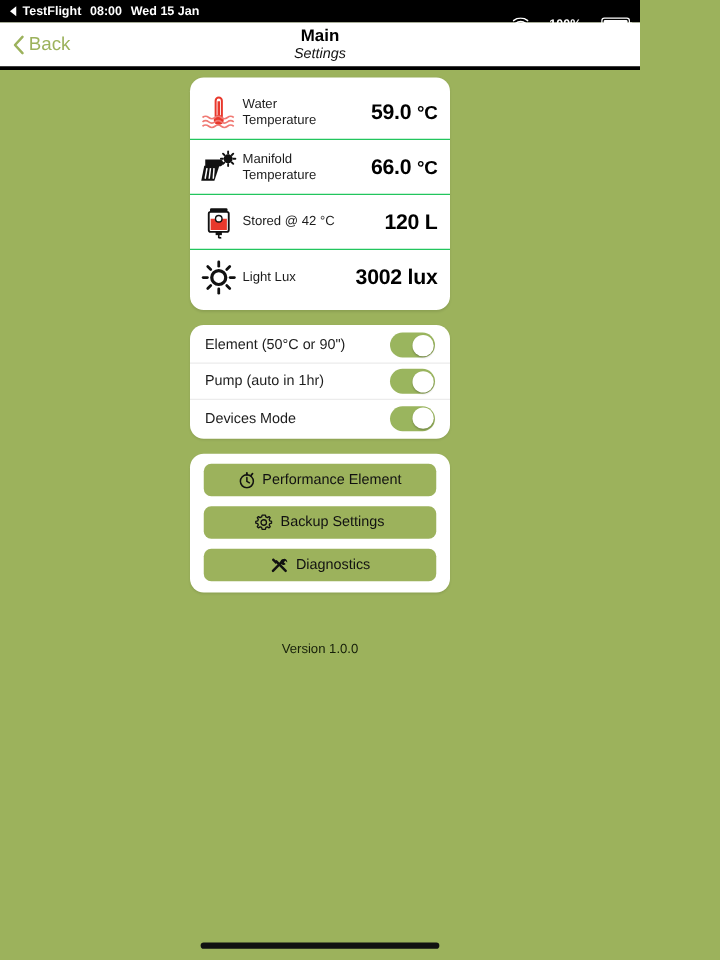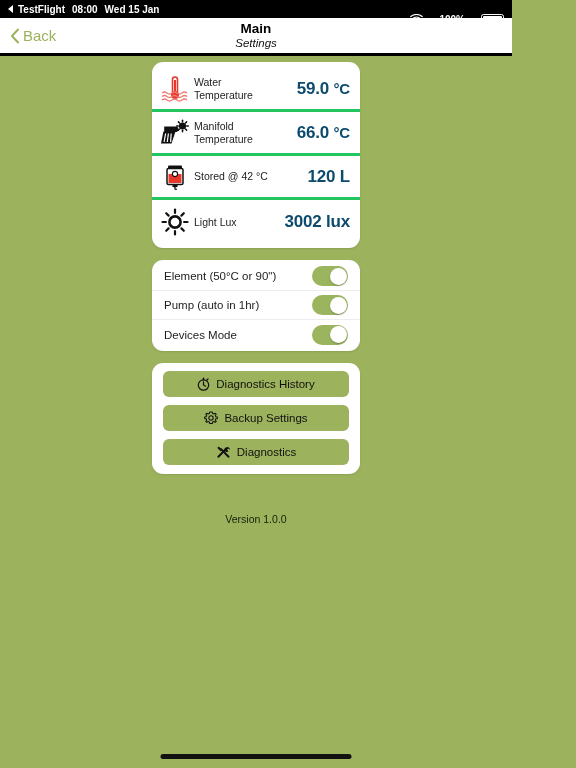--- a/index.html
+++ b/index.html
@@ -63,33 +63,33 @@
     width: 208px; margin: 0 auto 12px auto;
     background: #fff; border-radius: 11px;
     box-shadow: 0 1px 2px rgba(0,0,0,0.10);
   }
   .card.metrics { padding: 6px 0 4px 0; }
 
   
   .metric-row {
     display: flex; align-items: center;
     height: 44px; padding: 0 10px 0 6px;
-    border-bottom: 3px solid #22c55e;
+    border-bottom: 1px solid #22c55e;
   }
   .metric-row:last-child { border-bottom: none; }
   .metric-icon {
     width: 34px; min-width: 34px; height: 34px;
     display: flex; align-items: center; justify-content: center;
   }
   .metric-label {
     font-size: 10.5px; color: #1d1d1d; line-height: 1.18;
     margin-left: 2px; flex: 1;
   }
   .metric-value {
-    font-size: 17px; font-weight: bold; color: #0c4a6e;
+    font-size: 17px; font-weight: bold; color: #000000;
     white-space: nowrap; letter-spacing: -0.2px;
   }
   .deg { font-size: 15px; }
 
   
   .card.toggles { padding: 2px 0; }
   .toggle-row {
     display: flex; align-items: center;
     height: 29px; padding: 0 12px;
     border-bottom: 1px solid #ececec;
@@ -302,21 +302,21 @@
 
       <button class="action-btn">
         <span class="bicon">
           <svg width="13" height="14" viewBox="0 0 14 15">
             <circle cx="7" cy="8.6" r="5.6" fill="none" stroke="#111" stroke-width="1.3"></circle>
             <path d="M7 5.3 v3.3 l2.2 1.3" stroke="#111" stroke-width="1.3" fill="none" stroke-linecap="round"></path>
             <path d="M7 3 v-1.6" stroke="#111" stroke-width="1.6" stroke-linecap="round"></path>
             <path d="M10.6 3.5 l1.3 -1.5" stroke="#111" stroke-width="1.4" stroke-linecap="round"></path>
           </svg>
         </span>
-        <span>Diagnostics History</span>
+        <span>Performance Element</span>
       </button>
 
       <button class="action-btn">
         <span class="bicon">
           <svg width="14" height="14" viewBox="0 0 16 16">
             <path d="M8 1.2 l1.5 0 0.45 1.75 1.35 0.56 1.55-0.93 1.06 1.06 -0.93 1.55 0.56 1.35 1.75 0.45 0 1.5 -1.75 0.45 -0.56 1.35 0.93 1.55 -1.06 1.06 -1.55-0.93 -1.35 0.56 -0.45 1.75 -1.5 0 -1.5 0 -0.45-1.75 -1.35-0.56 -1.55 0.93 -1.06-1.06 0.93-1.55 -0.56-1.35 -1.75-0.45 0-1.5 1.75-0.45 0.56-1.35 -0.93-1.55 1.06-1.06 1.55 0.93 1.35-0.56 0.45-1.75 z" fill="none" stroke="#111" stroke-width="1.2" stroke-linejoin="round"></path>
             <circle cx="8" cy="8" r="2.5" fill="none" stroke="#111" stroke-width="1.2"></circle>
           </svg>
         </span>
         <span>Backup Settings</span>

